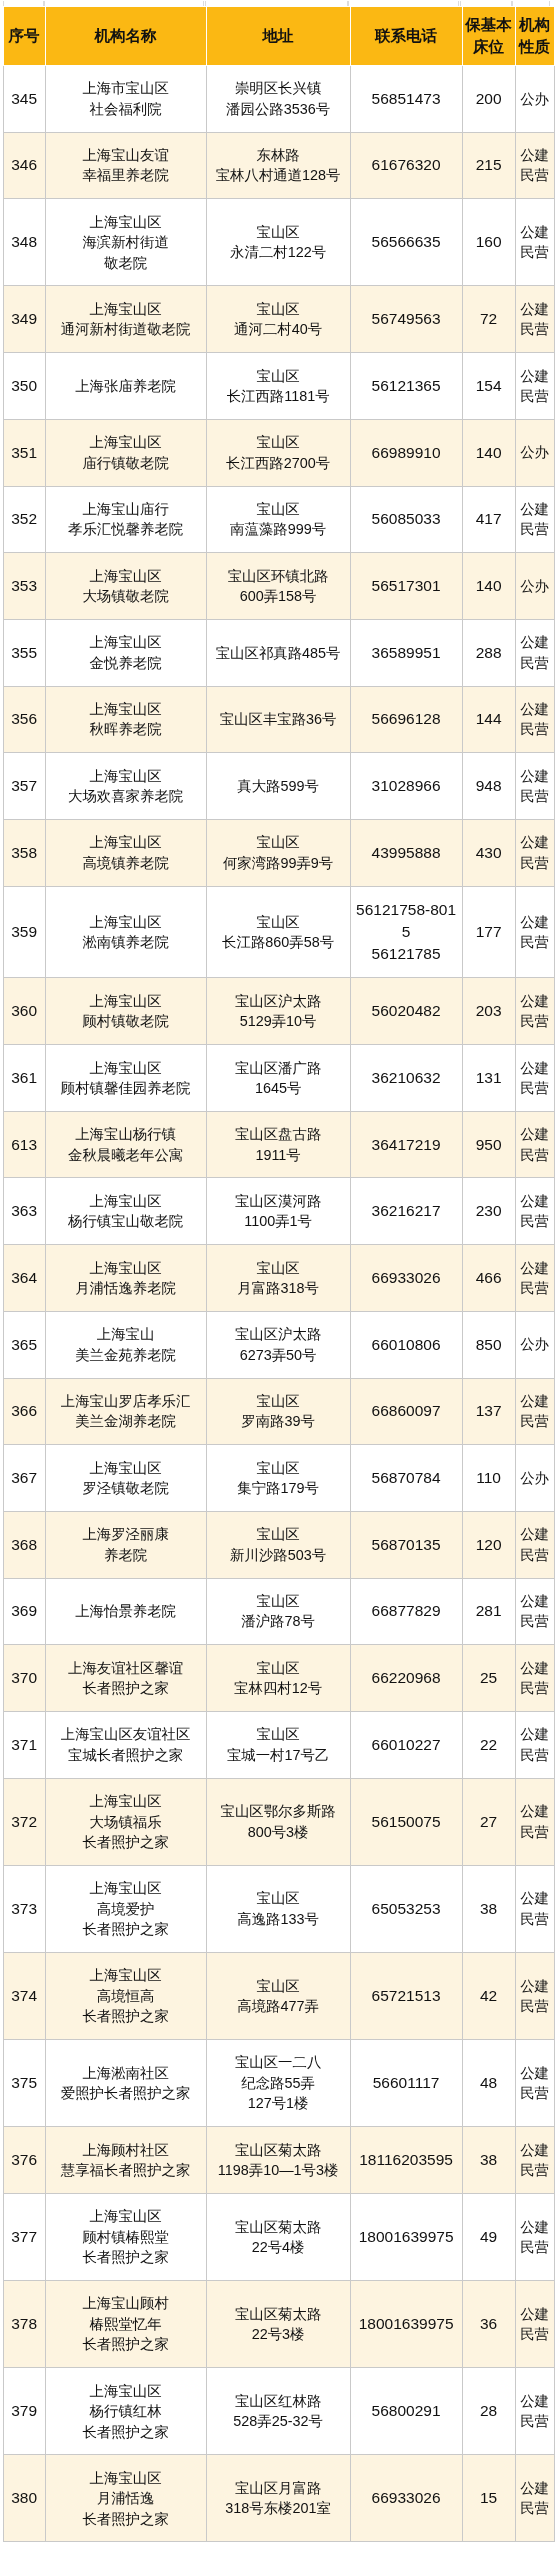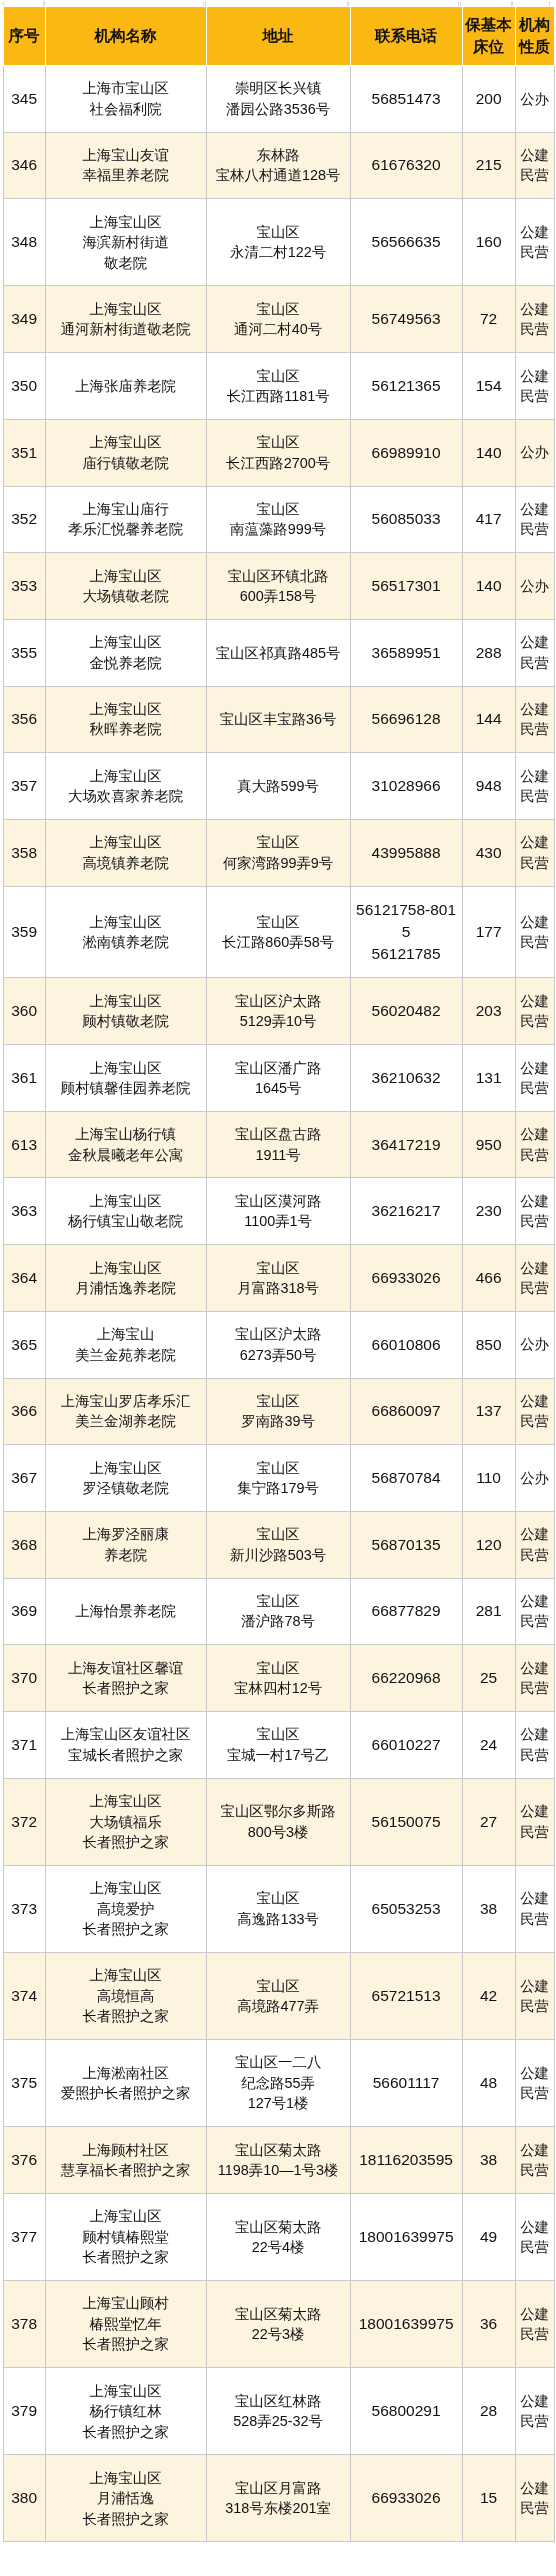--- a/index.html
+++ b/index.html
@@ -335,21 +335,21 @@
     <td class="num">25</td>
     <td>公建民营</td>
   </tr>
         <tr>
     <td class="num">371</td>
     <td>上海宝山区友谊社区
 宝城长者照护之家</td>
     <td>宝山区
 宝城一村17号乙</td>
     <td class="num">66010227</td>
-    <td class="num">24</td>
+    <td class="num">22</td>
     <td>公建民营</td>
   </tr>
         <tr>
     <td class="num">372</td>
     <td>上海宝山区
 大场镇福乐
 长者照护之家</td>
     <td>宝山区鄂尔多斯路
 800号3楼</td>
     <td class="num">56150075</td>

